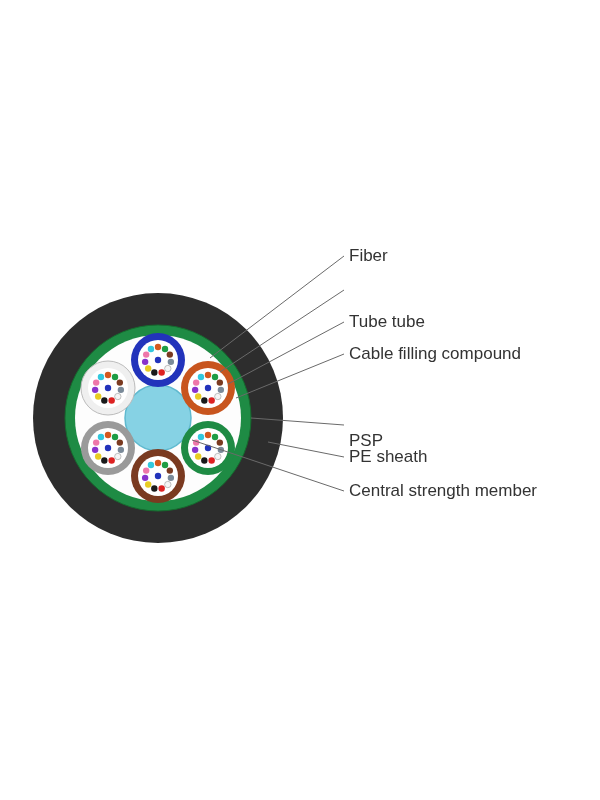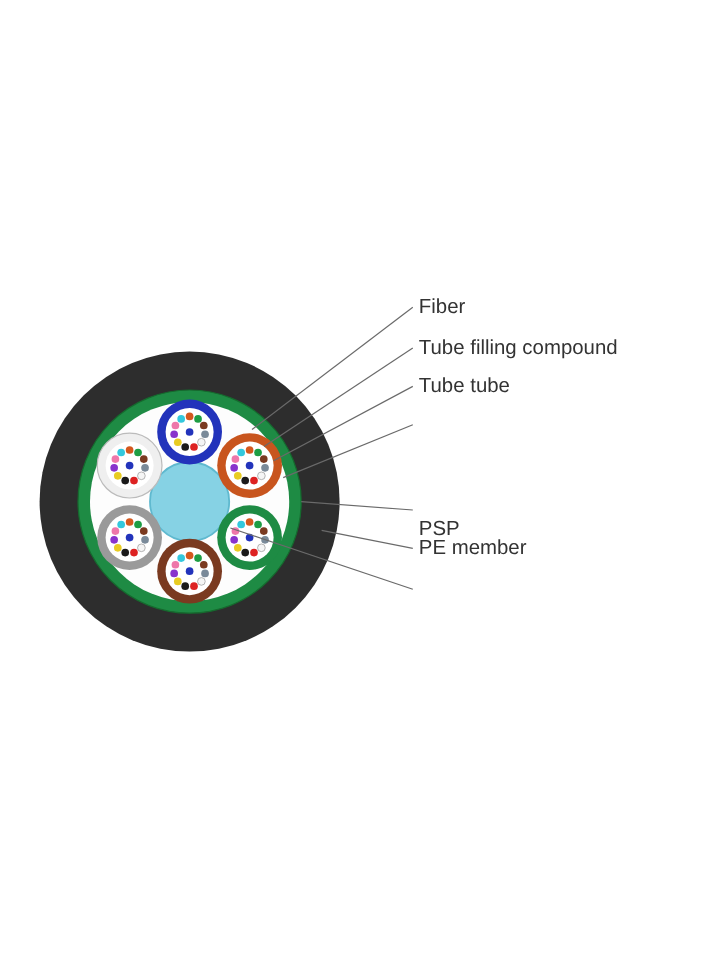--- a/index.html
+++ b/index.html
@@ -140,18 +140,19 @@
       <line x1="344" y1="256" x2="210" y2="358" stroke="#6a6a6a" stroke-width="1"></line>
       <line x1="344" y1="290" x2="220" y2="372" stroke="#6a6a6a" stroke-width="1"></line>
       <line x1="344" y1="322" x2="228" y2="384" stroke="#6a6a6a" stroke-width="1"></line>
       <line x1="344" y1="354" x2="236" y2="398" stroke="#6a6a6a" stroke-width="1"></line>
       <line x1="344" y1="425" x2="251" y2="418" stroke="#6a6a6a" stroke-width="1"></line>
       <line x1="344" y1="457" x2="268" y2="442" stroke="#6a6a6a" stroke-width="1"></line>
       <line x1="344" y1="491" x2="192" y2="440" stroke="#6a6a6a" stroke-width="1"></line>
     </svg>
 
   <div class="label" style="top:245px">Fiber</div>
-  <div class="label" style="top:279px">Tube filling compound</div>
   <div class="label" style="top:311px">Tube tube</div>
+  <div class="label" style="top:343px">Cable filling compound</div>
   <div class="label" style="top:430px">PSP</div>
-  <div class="label" style="top:446px">PE member</div>
+  <div class="label" style="top:446px">PE sheath</div>
+  <div class="label" style="top:480px">Central strength member</div>
 
 </div>
 
 </body></html>

